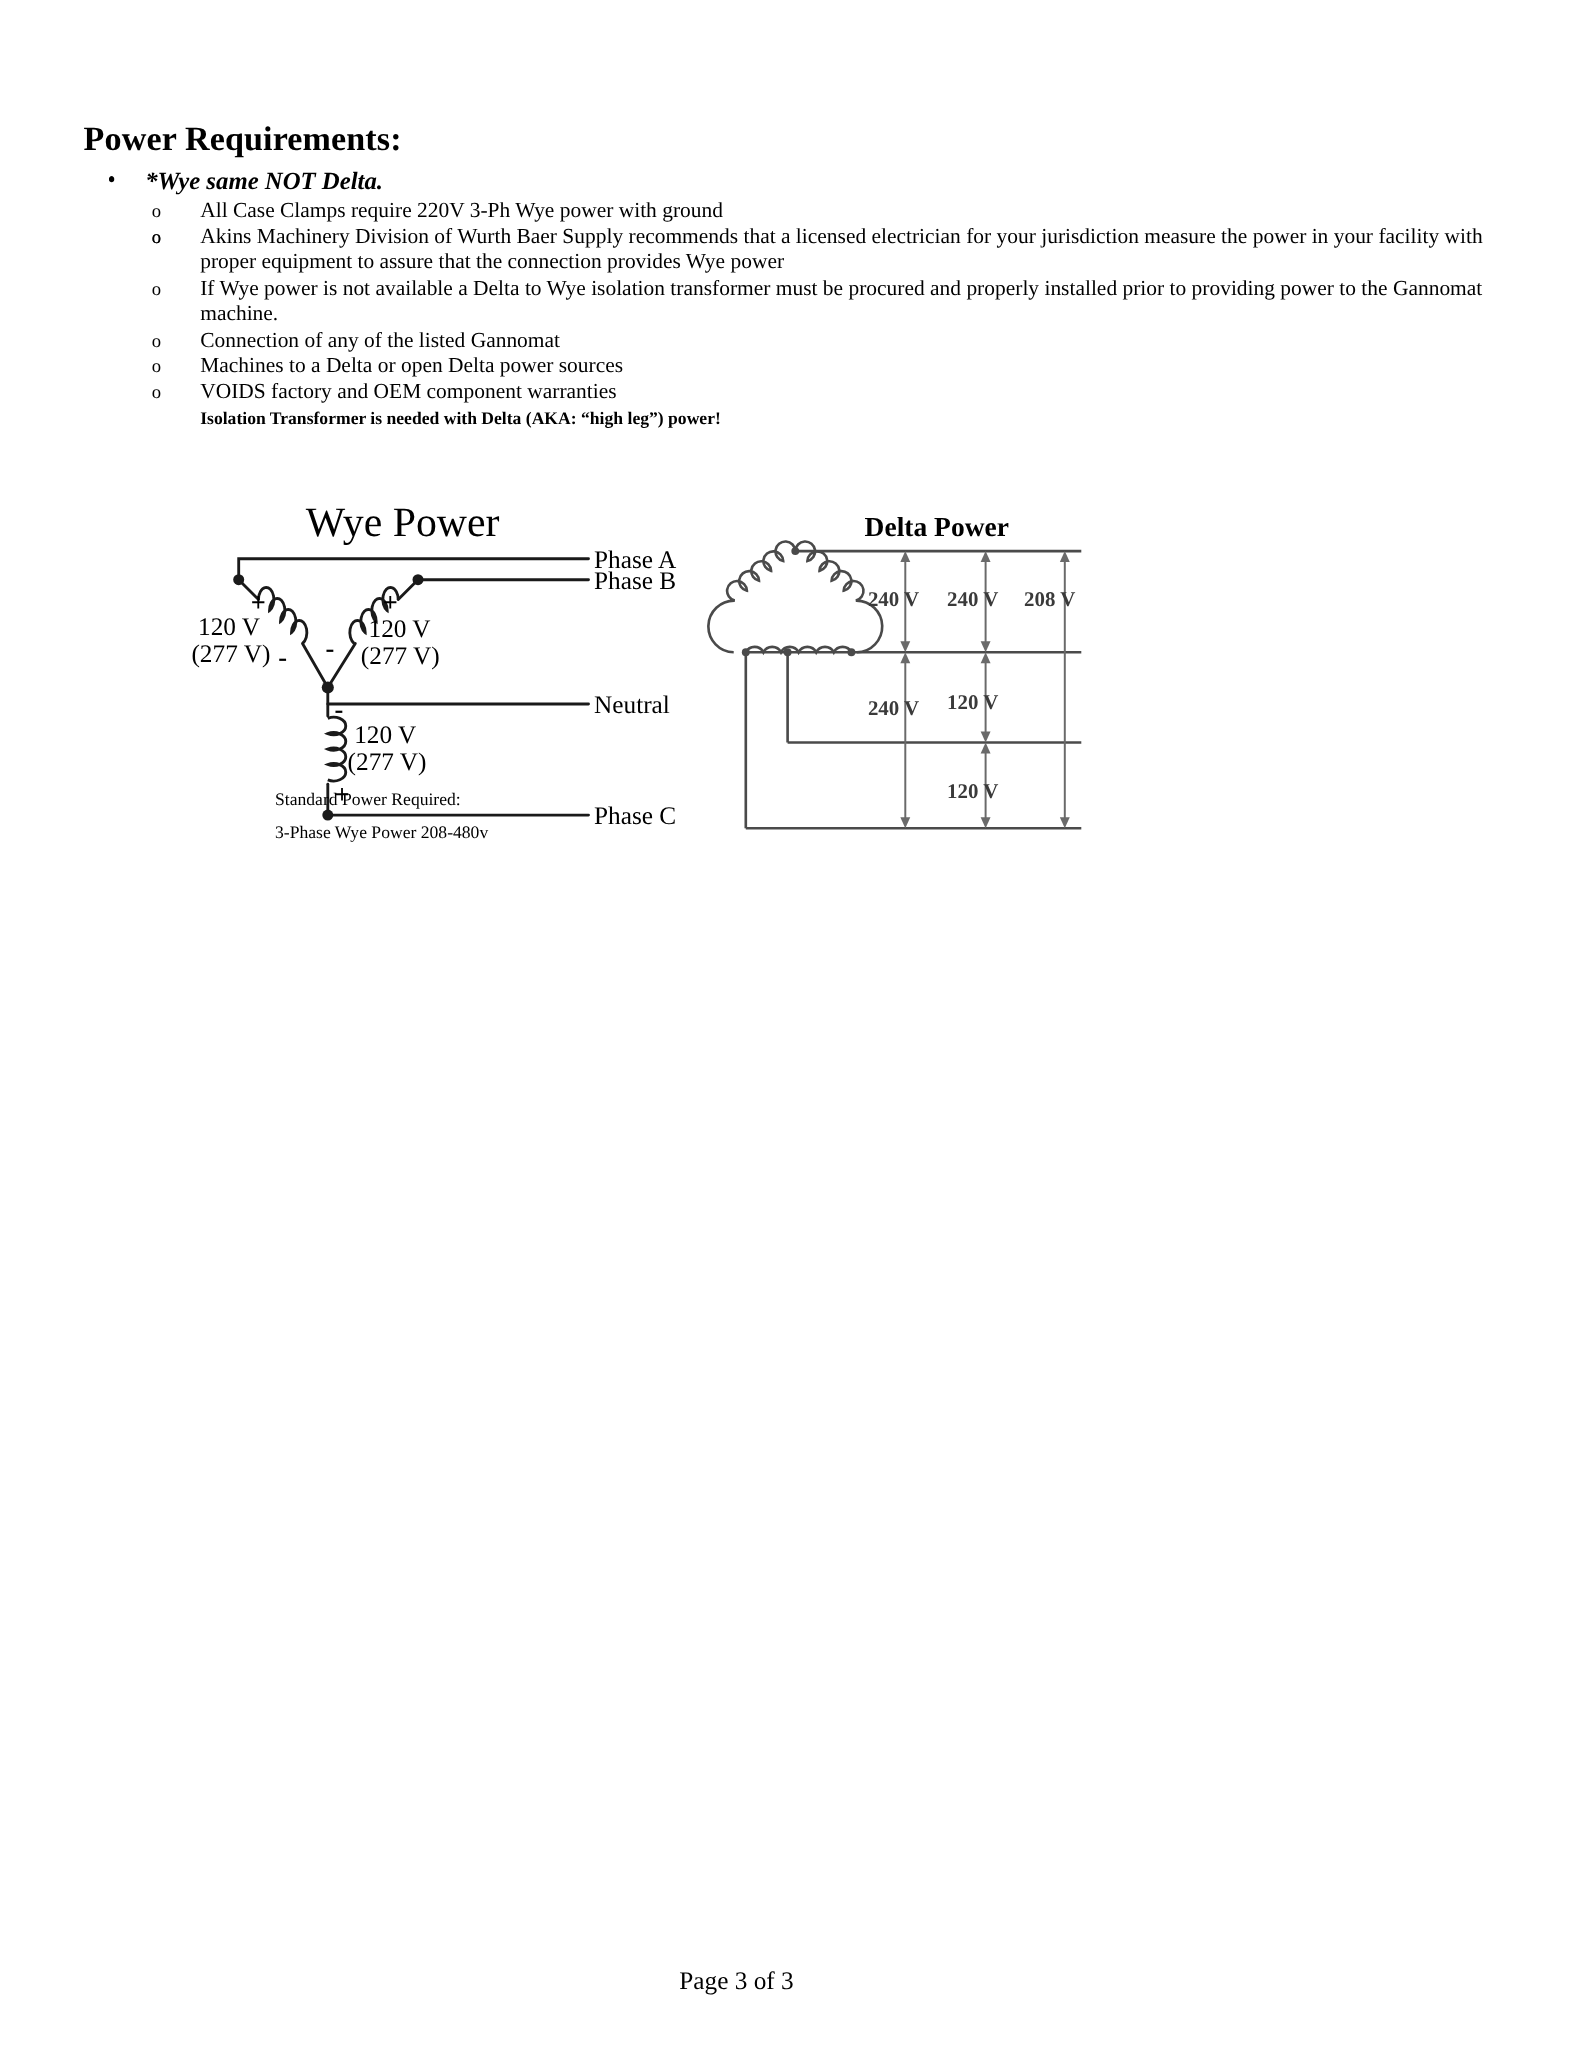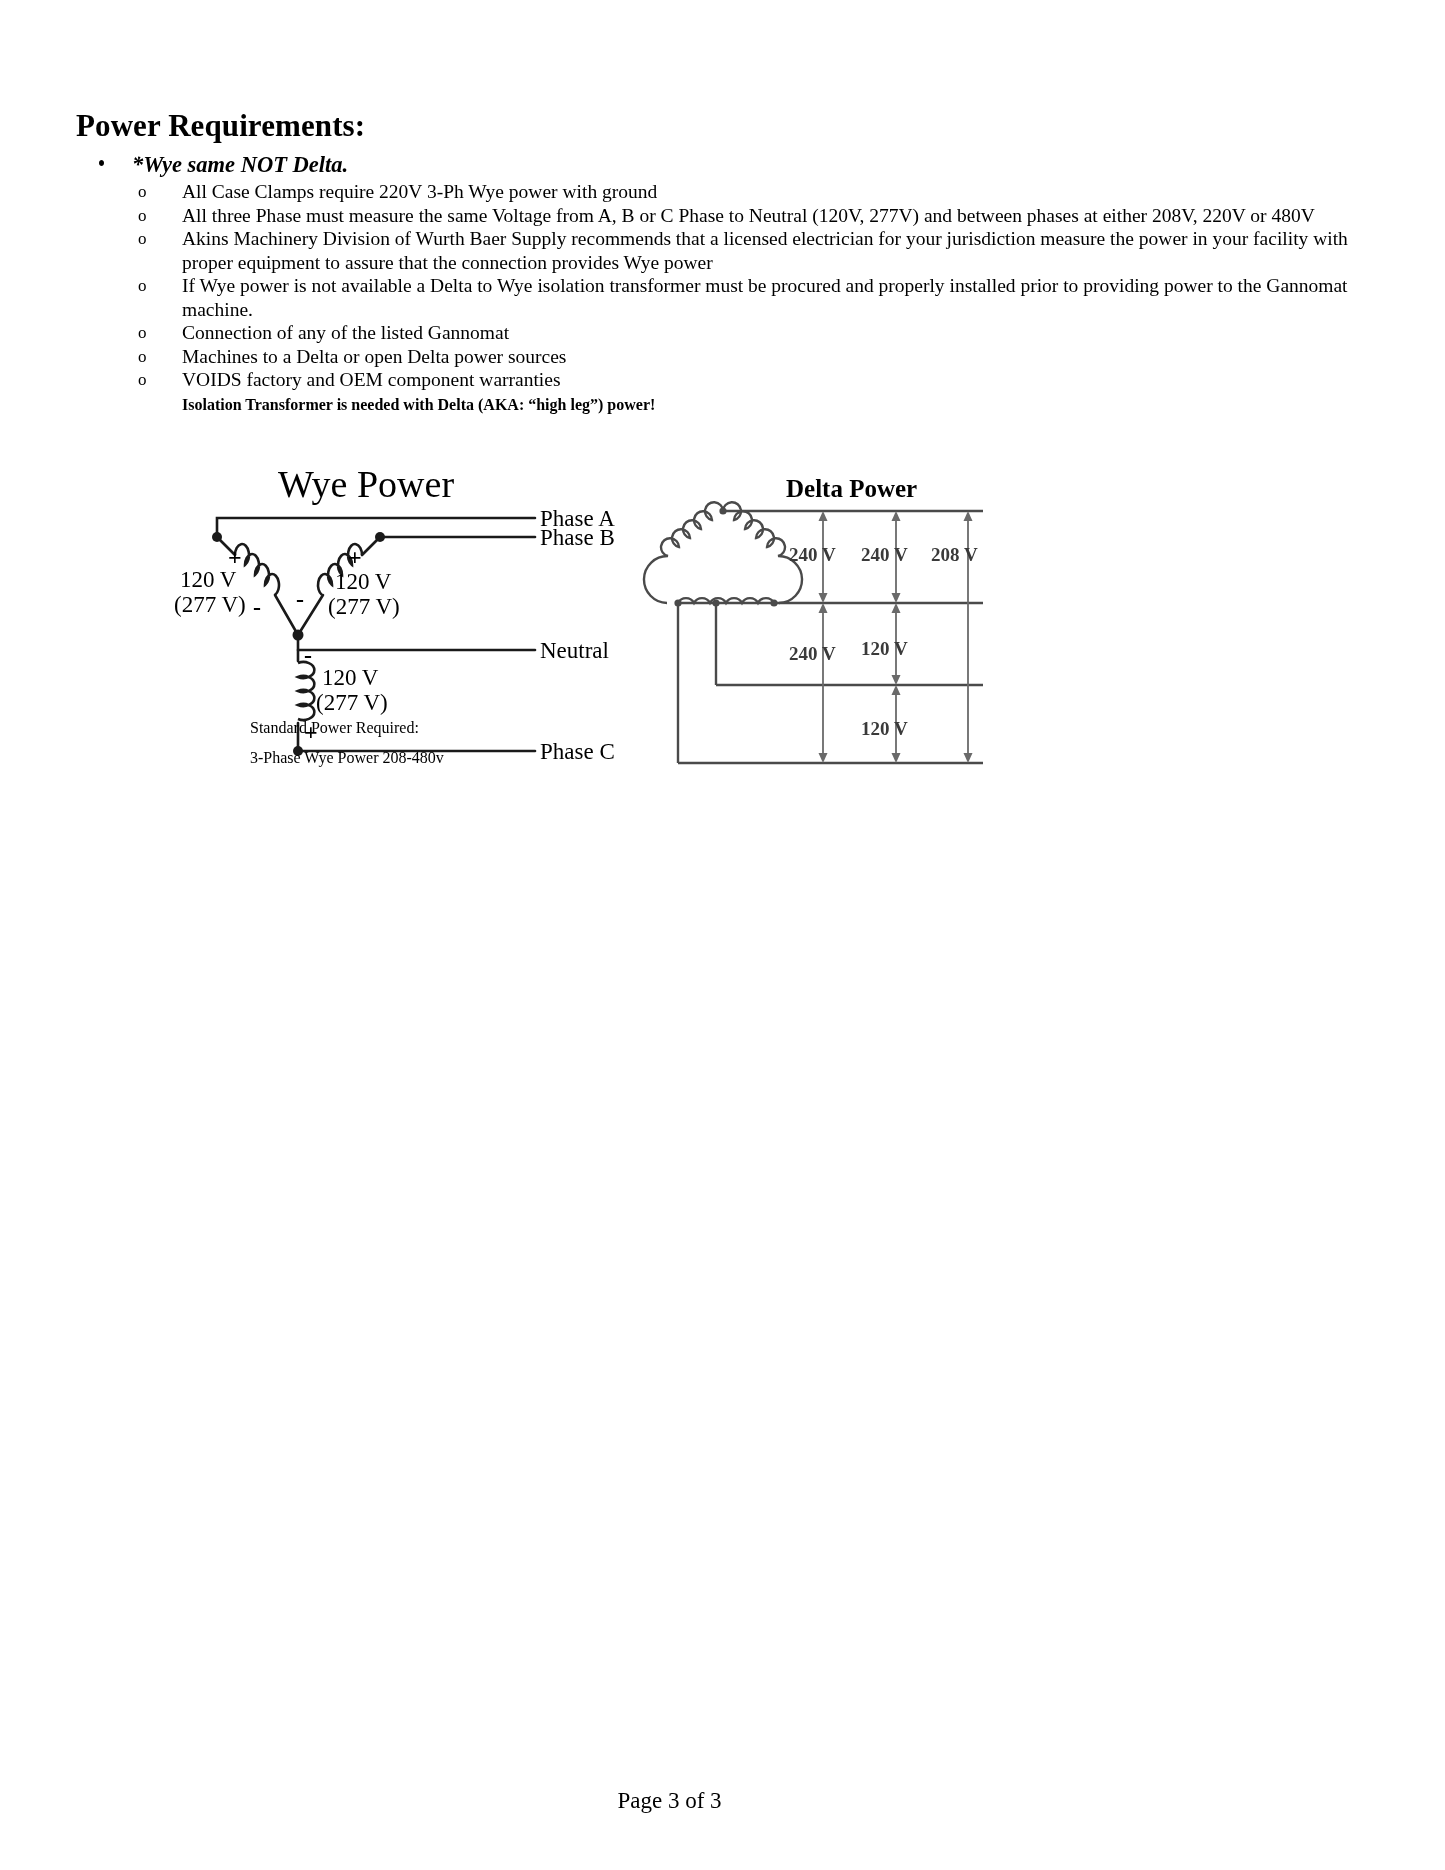--- a/index.html
+++ b/index.html
@@ -86,21 +86,20 @@
     margin-top: 1px;
   }
 
   
   .diagrams {
     position: absolute;
     left: 0;
     top: 455px;
     width: 1445px;
     height: 340px;
-    margin-top: 10px;
   }
 
   .wye-wrap {
     position: absolute;
     left: 180px;
     top: 0px;
     width: 430px;
     height: 340px;
   }
   .wye-caption {
@@ -154,21 +153,20 @@
 
     <div class="sub-list">
 
       <div class="lvl2">
         <span class="marker">o</span>
         <span>All Case Clamps require 220V 3-Ph Wye power with ground</span>
       </div>
 
       <div class="lvl2">
         <span class="marker">o</span>
-        <span>All three Phase must measure the same Voltage from A, B or C Phase to Neutral (120V, 277V) and between phases at either 208V, 220V or 480V</span>
       </div>
 
       <div class="lvl2">
         <span class="marker">o</span>
         <span>Akins Machinery Division of Wurth Baer Supply recommends that a licensed electrician for your jurisdiction measure the power in your facility with proper equipment to assure that the connection provides Wye power</span>
       </div>
 
       <div class="lvl2">
         <span class="marker">o</span>
         <span>If Wye power is not available a Delta to Wye isolation transformer must be procured and properly installed prior to providing power to the Gannomat machine.</span>

